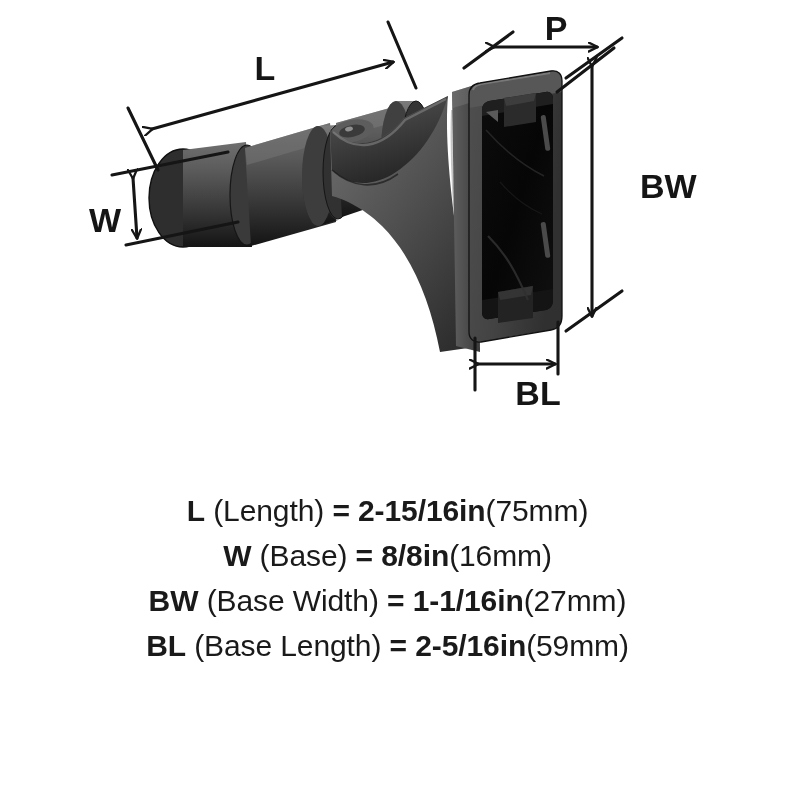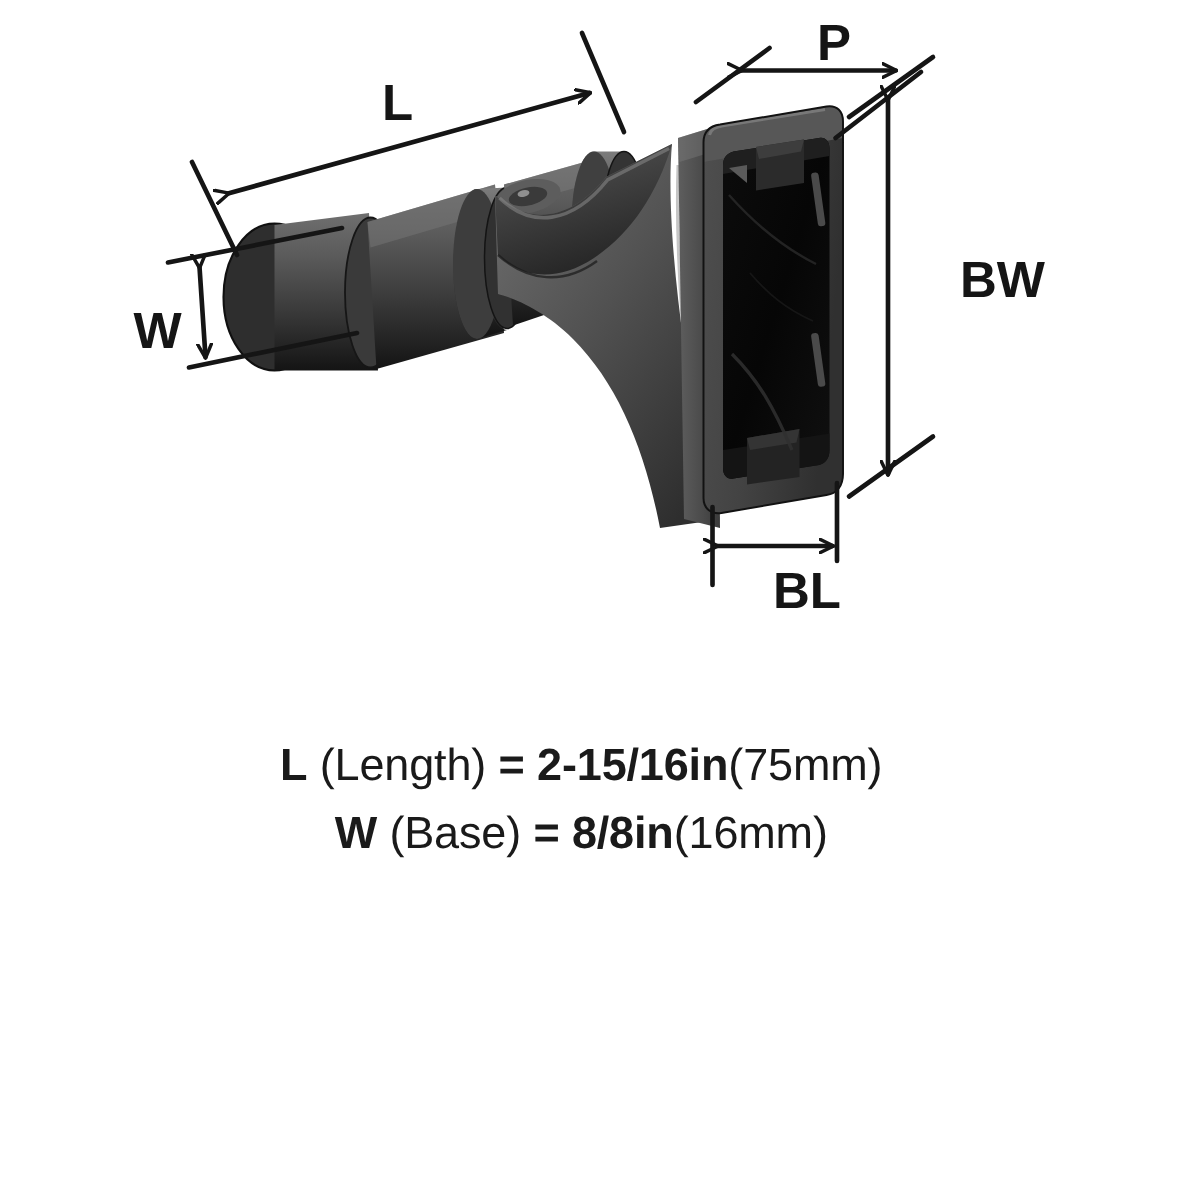--- a/index.html
+++ b/index.html
@@ -292,15 +292,21 @@
     </svg>
   </div>
 
   <div id="spec-list">
     <div class="spec-line">
       <span class="spec-code">L</span><span class="spec-name"> (Length)</span><span class="spec-eq"> = </span><span class="spec-value">2-15/16in</span><span class="spec-metric">(75mm)</span>
     </div>
     <div class="spec-line">
       <span class="spec-code">W</span><span class="spec-name"> (Base)</span><span class="spec-eq"> = </span><span class="spec-value">8/8in</span><span class="spec-metric">(16mm)</span>
     </div>
+    <div class="spec-line">
+      <span class="spec-code">BW</span><span class="spec-name"> (Base Width)</span><span class="spec-eq"> = </span><span class="spec-value">1-1/16in</span><span class="spec-metric">(27mm)</span>
+    </div>
+    <div class="spec-line">
+      <span class="spec-code">BL</span><span class="spec-name"> (Base Length)</span><span class="spec-eq"> = </span><span class="spec-value">2-5/16in</span><span class="spec-metric">(59mm)</span>
+    </div>
   </div>
 
 </div>
 
 </body></html>

